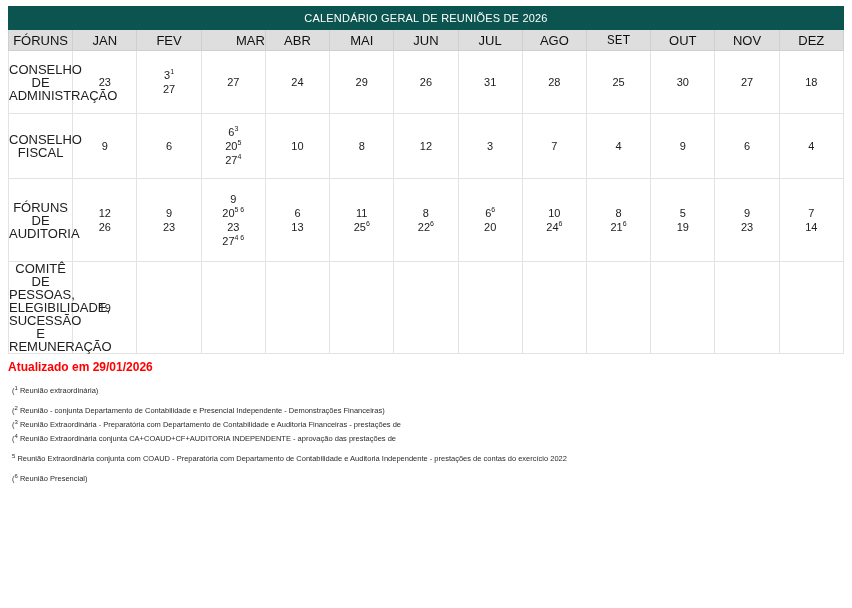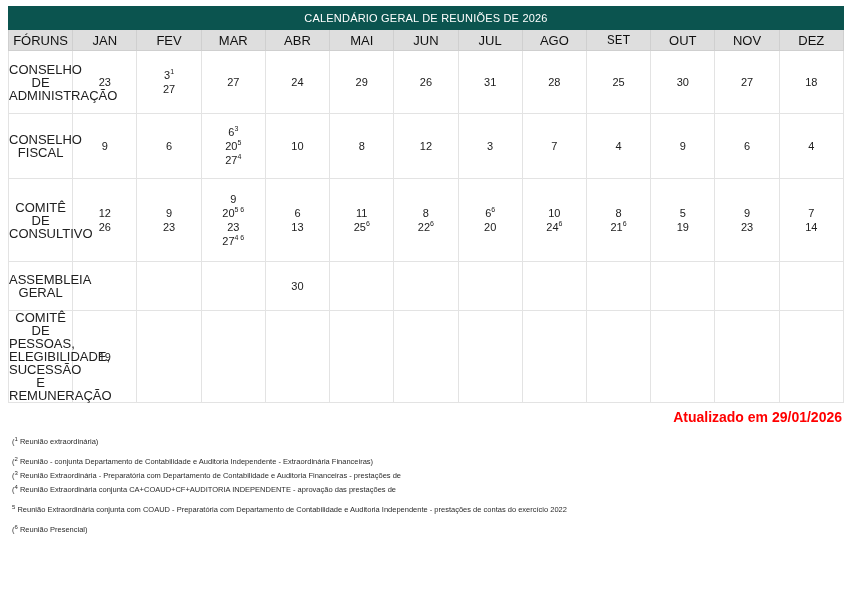--- a/index.html
+++ b/index.html
@@ -88,24 +88,23 @@
   
   .r-admin td   { height: 62px; }
   .r-fiscal td  { height: 64px; }
   .r-audit td   { height: 82px; }
   .r-consult td { height: 50px; }
   .r-assem td   { height: 48px; }
   .r-pessoas td { height: 58px; margin-top: 44px; }
 
   
   .updated {
-    text-align: right;
     width: 836px;
     color: #ff0000;
-    font-size: 14px;
+    font-size: 12px;
     font-weight: bold;
     margin-top: 6px;
     padding-right: 2px;
     box-sizing: border-box;
   }
 
   
   .notes {
     margin-top: 11px;
     padding-left: 4px;
@@ -130,21 +129,21 @@
     <tbody>
 
       <tr>
         <td class="title-band" colspan="13">CALENDÁRIO GERAL DE REUNIÕES DE 2026</td>
       </tr>
 
       <tr class="head-row" id="head-row">
         <td class="forum-head" style="width:200px">FÓRUNS</td>
       <td style="width: 53px;">JAN</td>
           <td style="width: 53px;">FEV</td>
-          <td style="width: 53px;">MAR</td>
+          <td style="width: 53px; text-align: right;">MAR</td>
           <td style="width: 53px; margin-left: 40px;">ABR</td>
           <td style="width: 53px;">MAI</td>
           <td style="width: 53px;">JUN</td>
           <td style="width: 53px; margin-top: 37px;">JUL</td>
           <td style="width: 53px;">AGO</td>
           <td style="width: 53px; font-family: Liberation Mono, monospace;">SET</td>
           <td style="width: 53px;">OUT</td>
           <td style="width: 53px;">NOV</td>
           <td style="width: 53px;">DEZ</td>
         </tr>
@@ -226,21 +225,21 @@
             <span class="d">9</span>
           </td>
           <td class="day-cell">
             <span class="d">6</span>
           </td>
           <td class="day-cell">
             <span class="d">4</span>
           </td>
         </tr>
         <tr class="r-audit">
-          <td class="forum-cell">COMITÊ DE CONSULTIVO</td>
+          <td class="forum-cell">FÓRUNS DE AUDITORIA</td>
           <td class="day-cell">
             <span class="d">12</span>
             <span class="d">26</span>
           </td>
           <td class="day-cell">
             <span class="d">9</span>
             <span class="d">23</span>
           </td>
           <td class="day-cell">
             <span class="d">9</span>
@@ -278,37 +277,20 @@
           </td>
           <td class="day-cell">
             <span class="d">9</span>
             <span class="d">23</span>
           </td>
           <td class="day-cell">
             <span class="d">7</span>
             <span class="d">14</span>
           </td>
         </tr>
-        <tr class="r-assem">
-          <td class="forum-cell">ASSEMBLEIA GERAL</td>
-          <td class="day-cell"></td>
-          <td class="day-cell"></td>
-          <td class="day-cell"></td>
-          <td class="day-cell">
-            <span class="d">30</span>
-          </td>
-          <td class="day-cell"></td>
-          <td class="day-cell"></td>
-          <td class="day-cell"></td>
-          <td class="day-cell"></td>
-          <td class="day-cell"></td>
-          <td class="day-cell"></td>
-          <td class="day-cell"></td>
-          <td class="day-cell"></td>
-        </tr>
         <tr class="r-pessoas">
           <td class="forum-cell">COMITÊ DE PESSOAS, ELEGIBILIDADE, SUCESSÃO E REMUNERAÇÃO</td>
           <td class="day-cell">
             <span class="d">19</span>
           </td>
           <td class="day-cell"></td>
           <td class="day-cell"></td>
           <td class="day-cell"></td>
           <td class="day-cell"></td>
           <td class="day-cell"></td>
@@ -320,20 +302,20 @@
           <td class="day-cell"></td>
         </tr>
       </tbody>
 
   </table>
 
   <div class="updated">Atualizado em 29/01/2026</div>
 
   <div class="notes" id="notes">
       <p class="note"><span>(</span><sup>1</sup> <span>Reunião extraordinária)</span></p>
-      <p class="note gap"><span>(</span><sup>2</sup> <span>Reunião  - conjunta Departamento de Contabilidade e  Auditoria Independente - Extraordinária Financeiras)</span></p>
+      <p class="note gap"><span>(</span><sup>2</sup> <span>Reunião  - conjunta Departamento de Contabilidade e  Presencial Independente - Demonstrações Financeiras)</span></p>
       <p class="note"><span>(</span><sup>3</sup> <span>Reunião Extraordinária - Preparatória com Departamento de Contabilidade e Auditoria Financeiras - prestações de</span></p>
       <p class="note"><span>(</span><sup>4</sup> <span>Reunião Extraordinária conjunta CA+COAUD+CF+AUDITORIA INDEPENDENTE - aprovação das prestações de</span></p>
       <p class="note gap"><span></span><sup>5</sup> <span>Reunião Extraordinária conjunta com COAUD - Preparatória com Departamento de Contabilidade e Auditoria Independente - prestações de contas do exercício 2022</span></p>
       <p class="note gap"><span>(</span><sup>6</sup> <span>Reunião Presencial)</span></p>
     </div>
 
 </div>
 
 </body></html>

